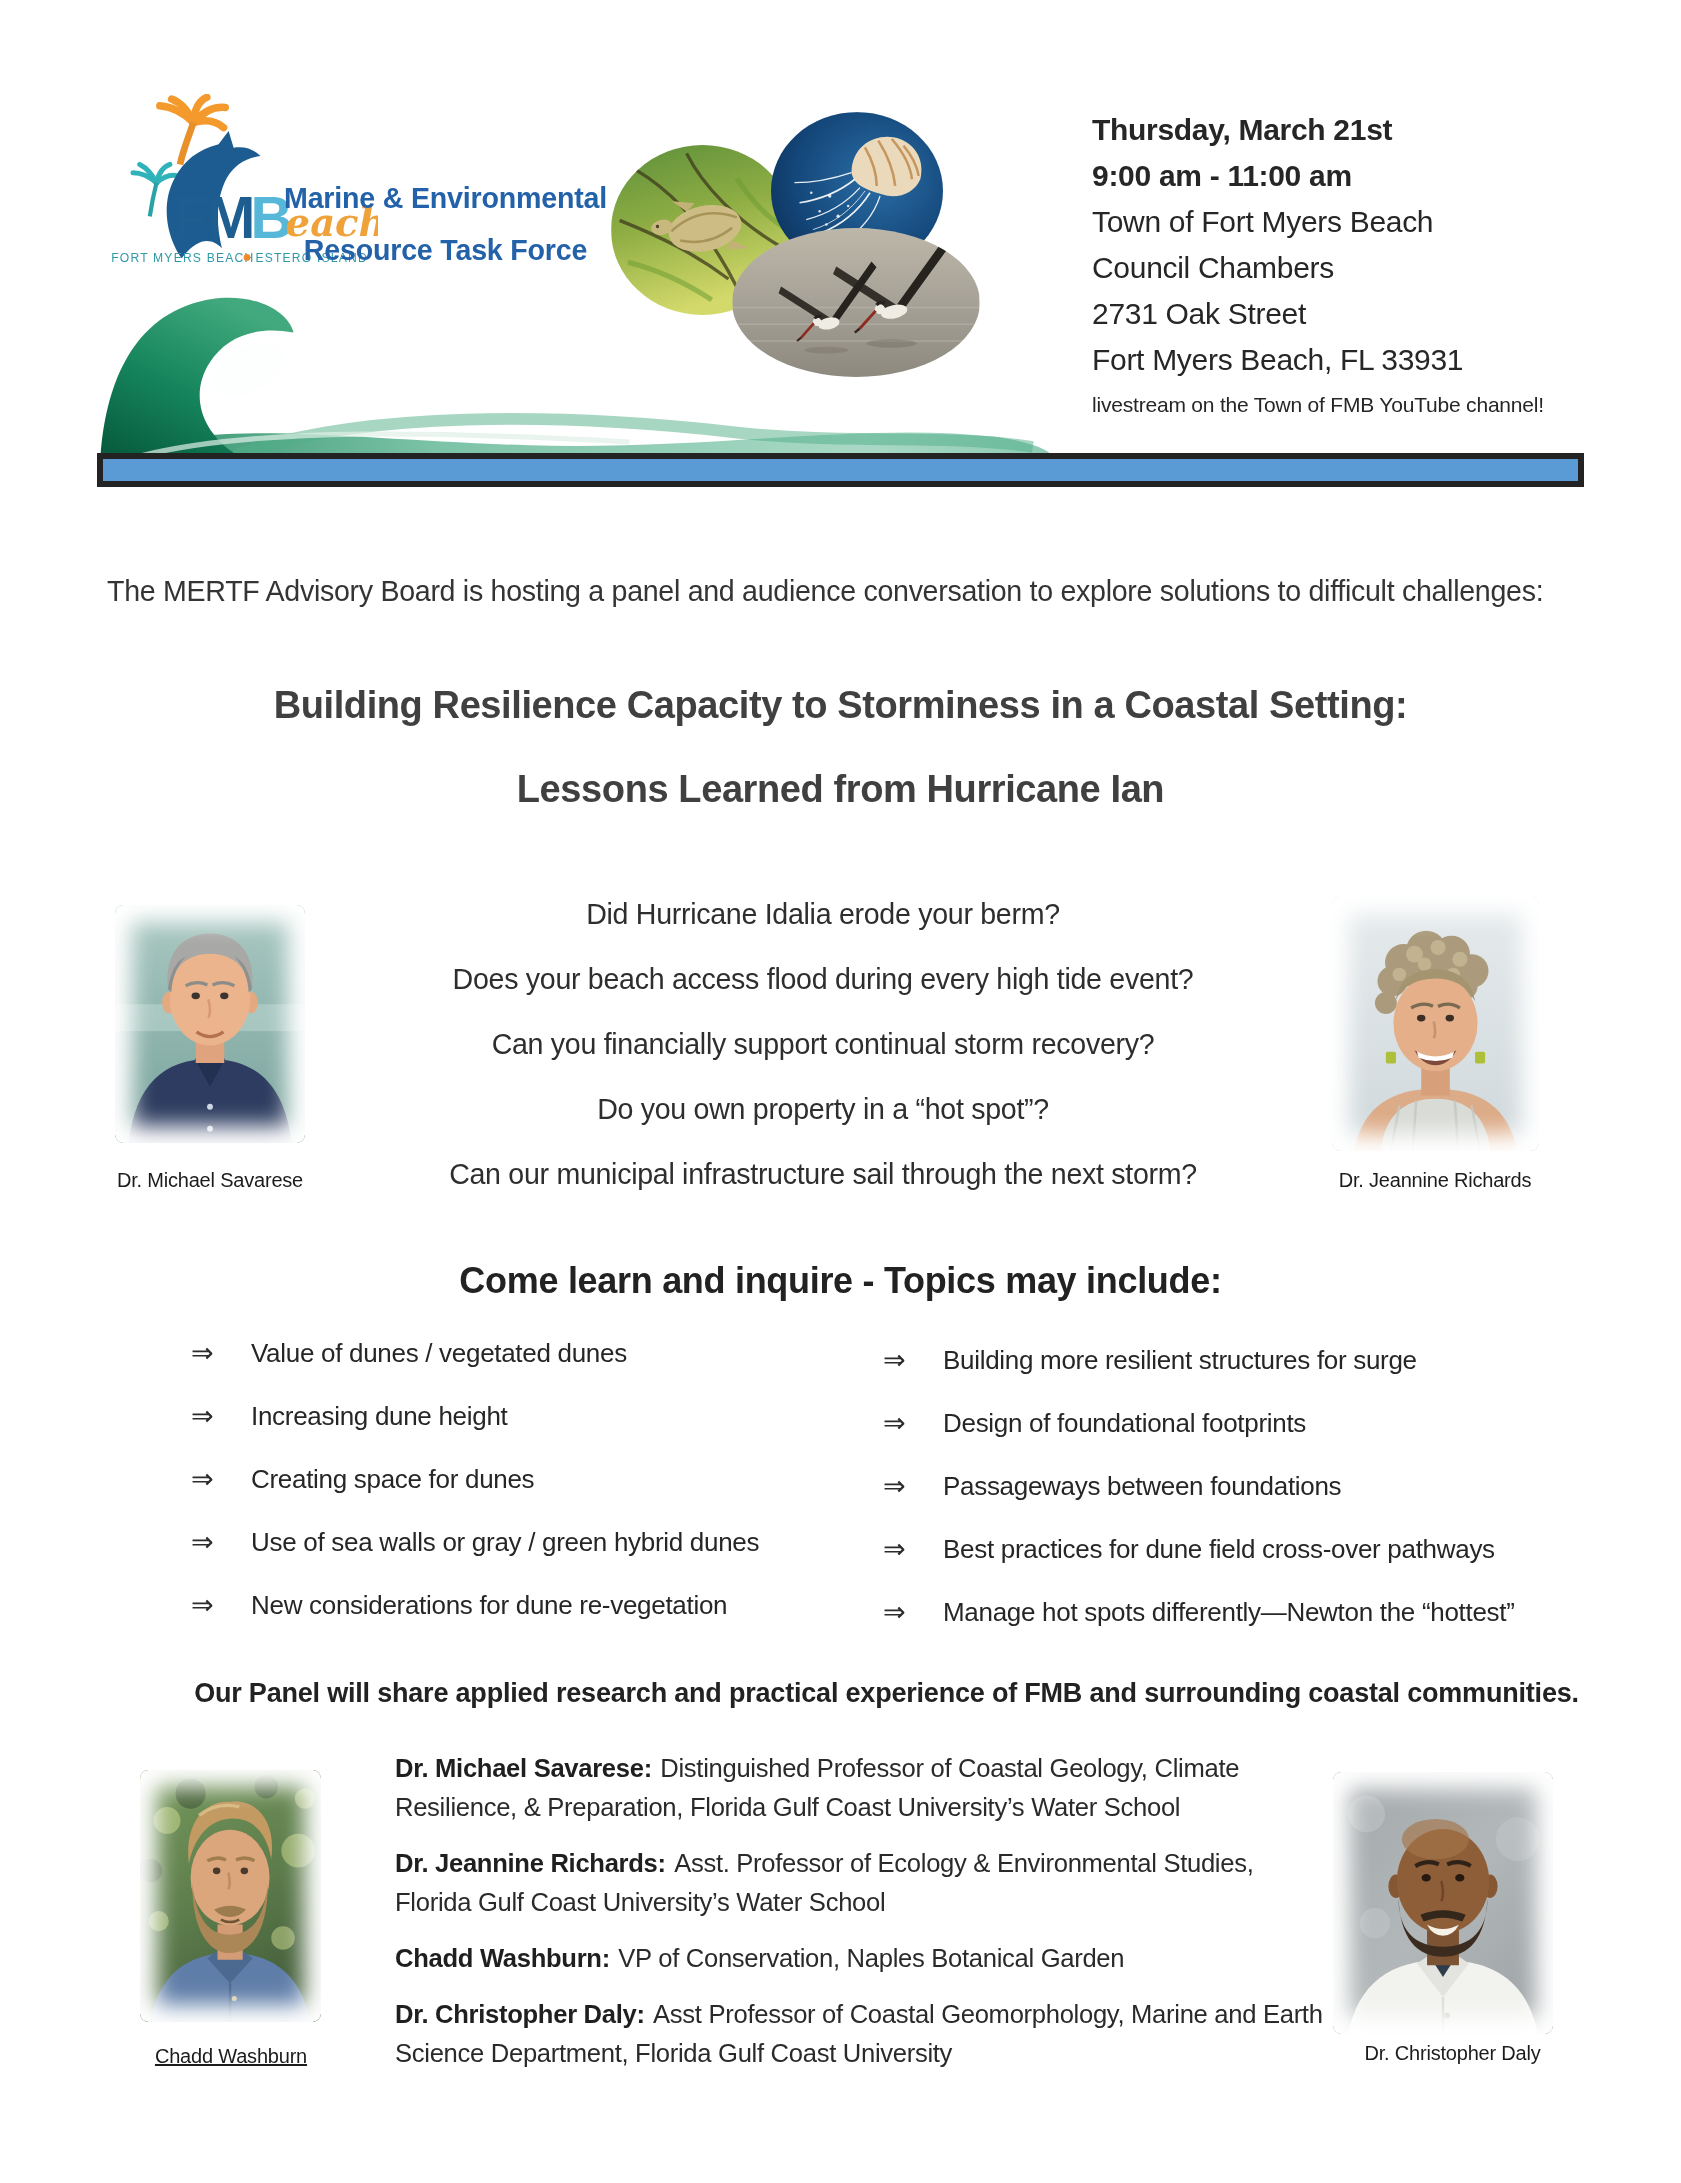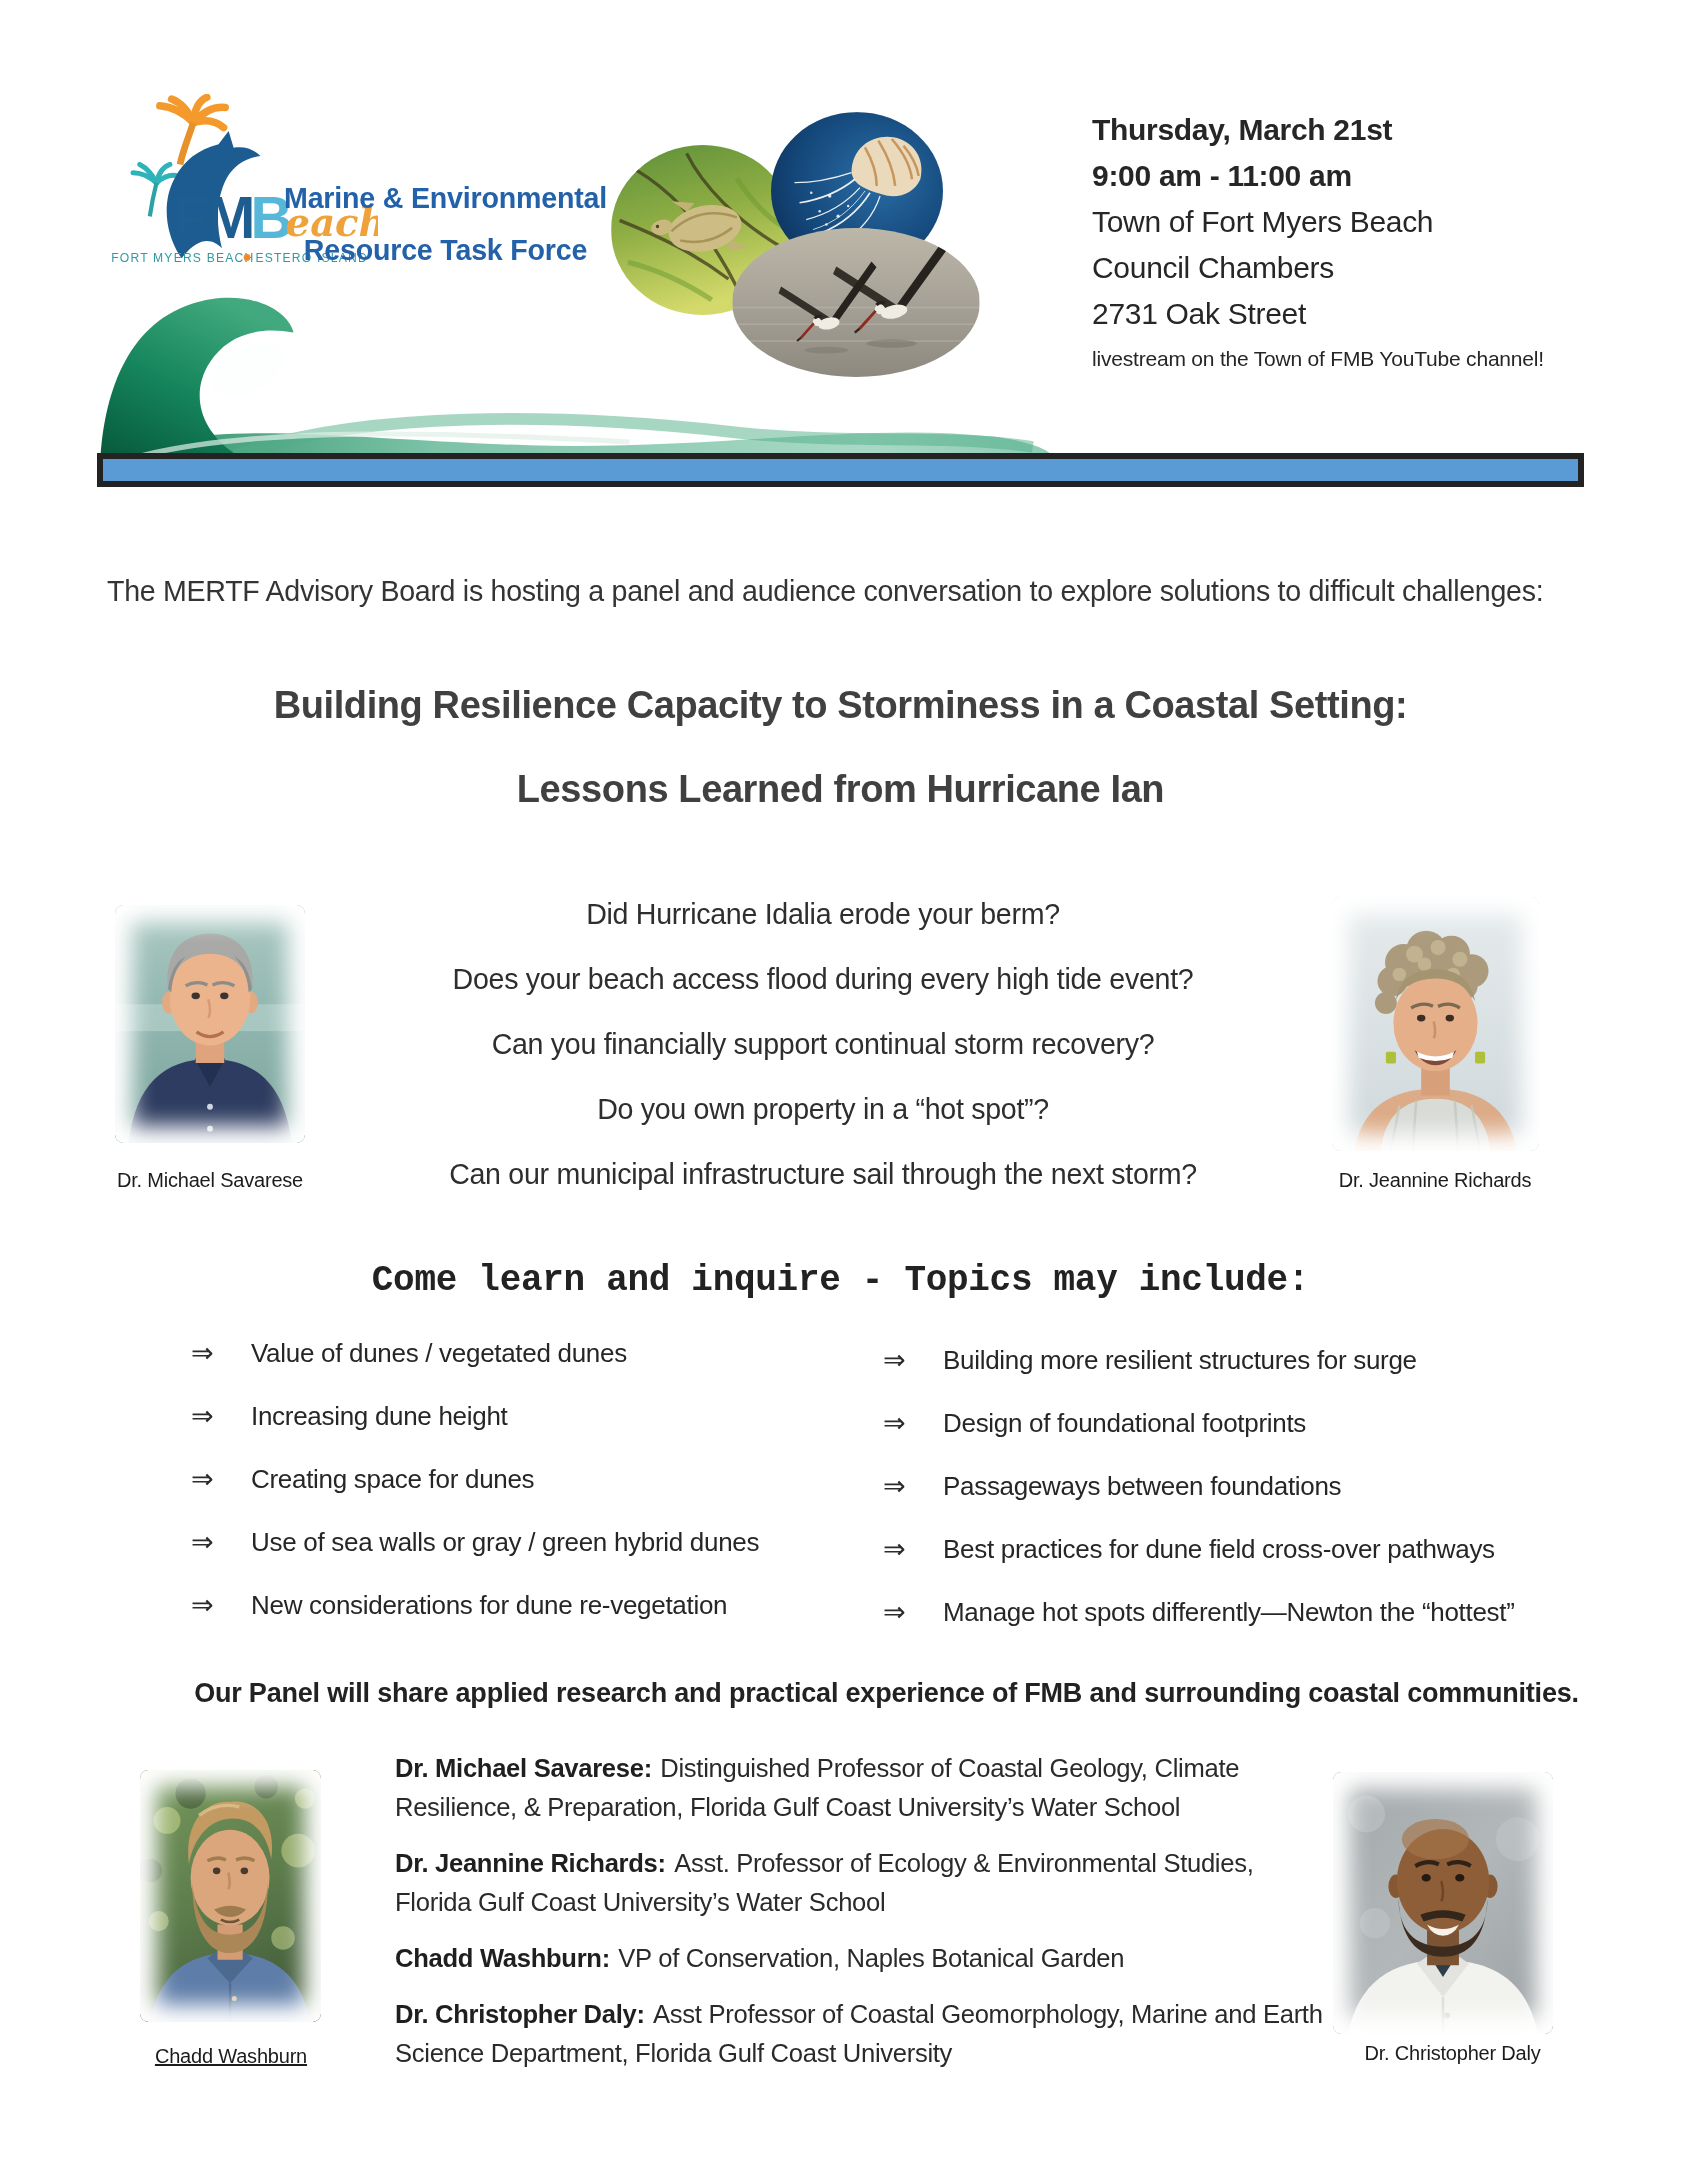--- a/index.html
+++ b/index.html
@@ -23,21 +23,21 @@
   .oval svg{display:block;width:100%;height:100%;}
   .turtle-oval{left:611px;top:145px;width:183px;height:170px;border-radius:50%;}
   .jelly-oval{left:771px;top:112px;width:172px;height:158px;border-radius:50%;}
   .birds-oval{left:732px;top:228px;width:248px;height:149px;border-radius:50%;}
 
   
   .intro{left:107px;top:564px;width:1511px;font-size:28.6px;line-height:55px;color:#343434;letter-spacing:-0.3px;}
   .main-title{left:0;width:1681px;text-align:center;font-size:38px;font-weight:bold;color:#404040;letter-spacing:-0.4px;}
   .t1{top:684px;} .t2{top:768px;}
   .questions{left:277px;top:882px;width:1092px;text-align:center;font-size:28.6px;line-height:65px;color:#2e2e2e;letter-spacing:-0.3px;}
-  .topics-heading{left:0;top:1260px;width:1681px;text-align:center;font-size:36px;font-weight:bold;color:#222222;letter-spacing:-0.3px;font-family:Liberation Mono, monospace;}
+  .topics-heading{left:0;top:1260px;width:1681px;text-align:center;font-size:36px;font-weight:bold;color:#222222;letter-spacing:-0.3px;}
   .topic-col{display:flex;flex-direction:column;}
   .col-left{left:191px;top:1337px;width:672px;}
   .col-right{left:883px;top:1344px;width:722px;}
   .topic-row{display:flex;align-items:baseline;margin-bottom:31px;}
   .topic-arrow{width:60px;flex:0 0 60px;font-size:27px;color:#2b2b2b;}
   .topic-text{font-size:26px;color:#262626;letter-spacing:-0.3px;line-height:28.6px;}
   .panel-intro{left:0;top:1678px;width:1681px;text-align:center;font-size:27px;font-weight:bold;color:#222222;letter-spacing:-0.2px;padding-left:46px;}
   .bios{left:395px;top:1732px;width:940px;}
   .bio{margin:17px 0 16px 0;font-size:25.6px;line-height:39px;color:#2a2a2a;letter-spacing:-0.3px;}
   .bio-name{font-weight:bold;margin-right:8.4px;color:#1f1f1f;}
@@ -231,20 +231,21 @@
       <ellipse cx="112" cy="146" rx="26" ry="4" fill="#6f6a62" opacity="0.35"></ellipse>
     </svg>
   </div>
 
   <div class="abs event-block">
     <div class="event-line bold">Thursday,  March 21st</div>
     <div class="event-line bold">9:00 am  - 11:00 am</div>
     <div class="event-line">Town of Fort Myers Beach</div>
     <div class="event-line">Council Chambers</div>
     <div class="event-line">2731 Oak Street</div>
+    <div class="event-line">Fort Myers Beach, FL 33931</div>
     <div class="event-live">livestream on the Town of FMB YouTube channel!</div>
   </div>
 
   <div class="abs bar"></div>
 
   <div class="abs intro">The MERTF Advisory Board is hosting a panel and audience conversation to explore solutions to difficult challenges:</div>
 
   <div class="abs main-title t1">Building Resilience Capacity to Storminess in a Coastal Setting:</div>
   <div class="abs main-title t2">Lessons Learned from Hurricane Ian</div>
 

